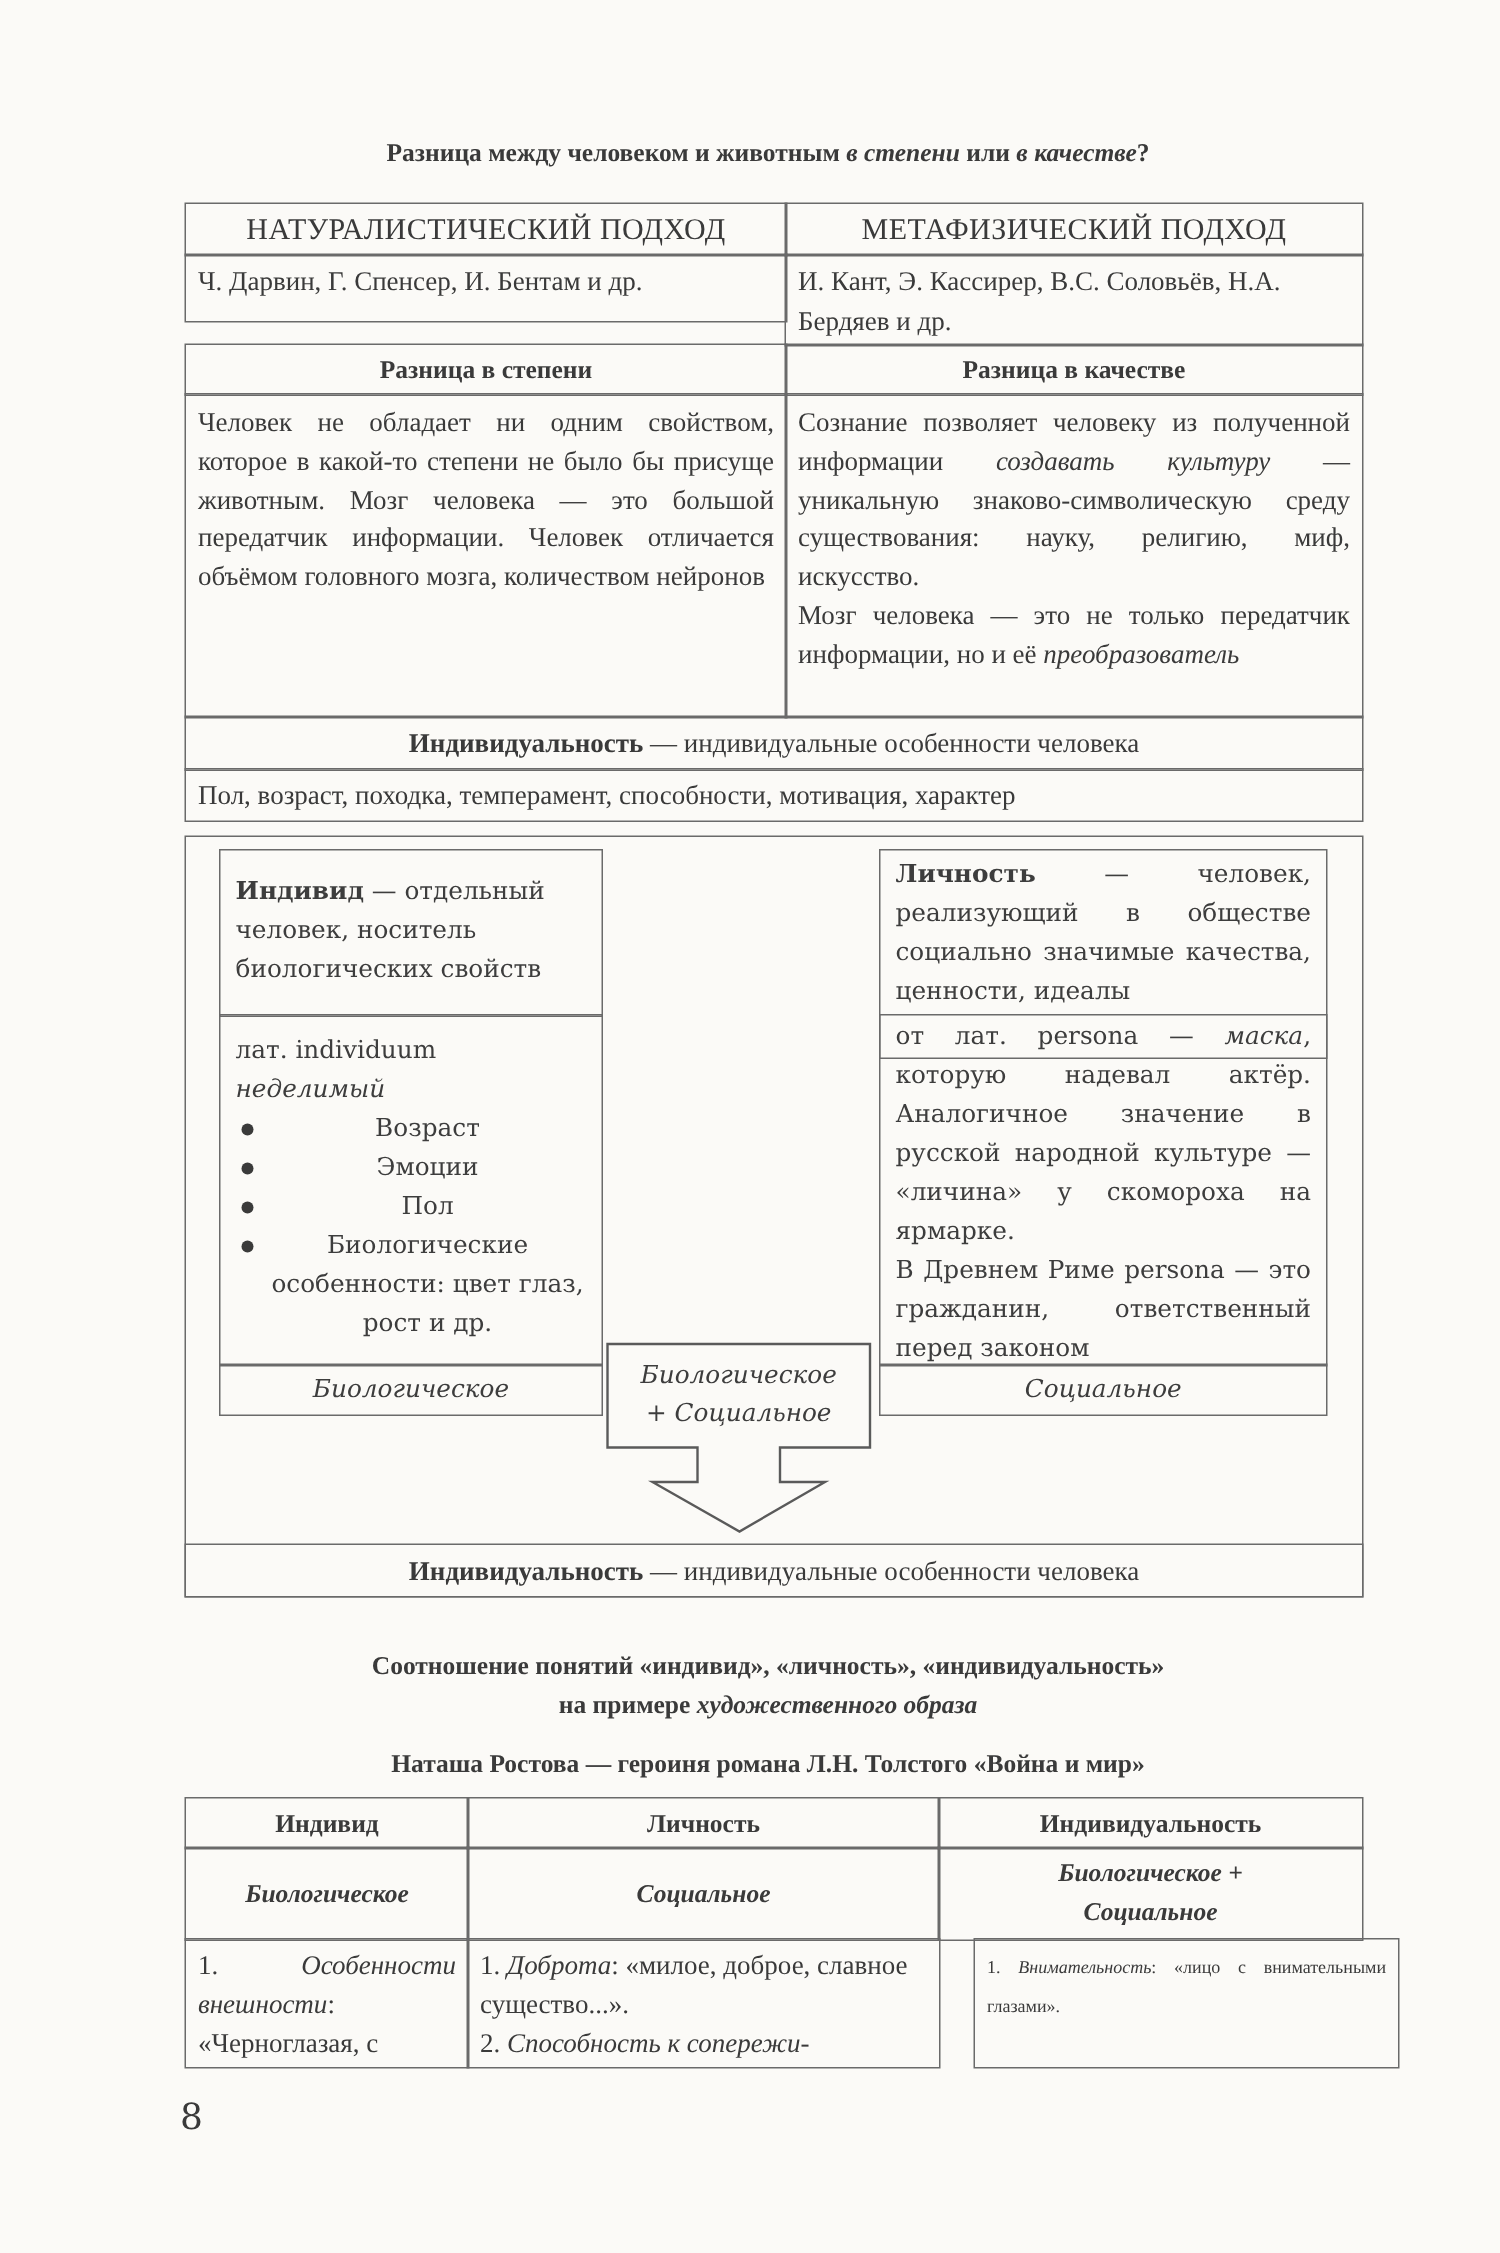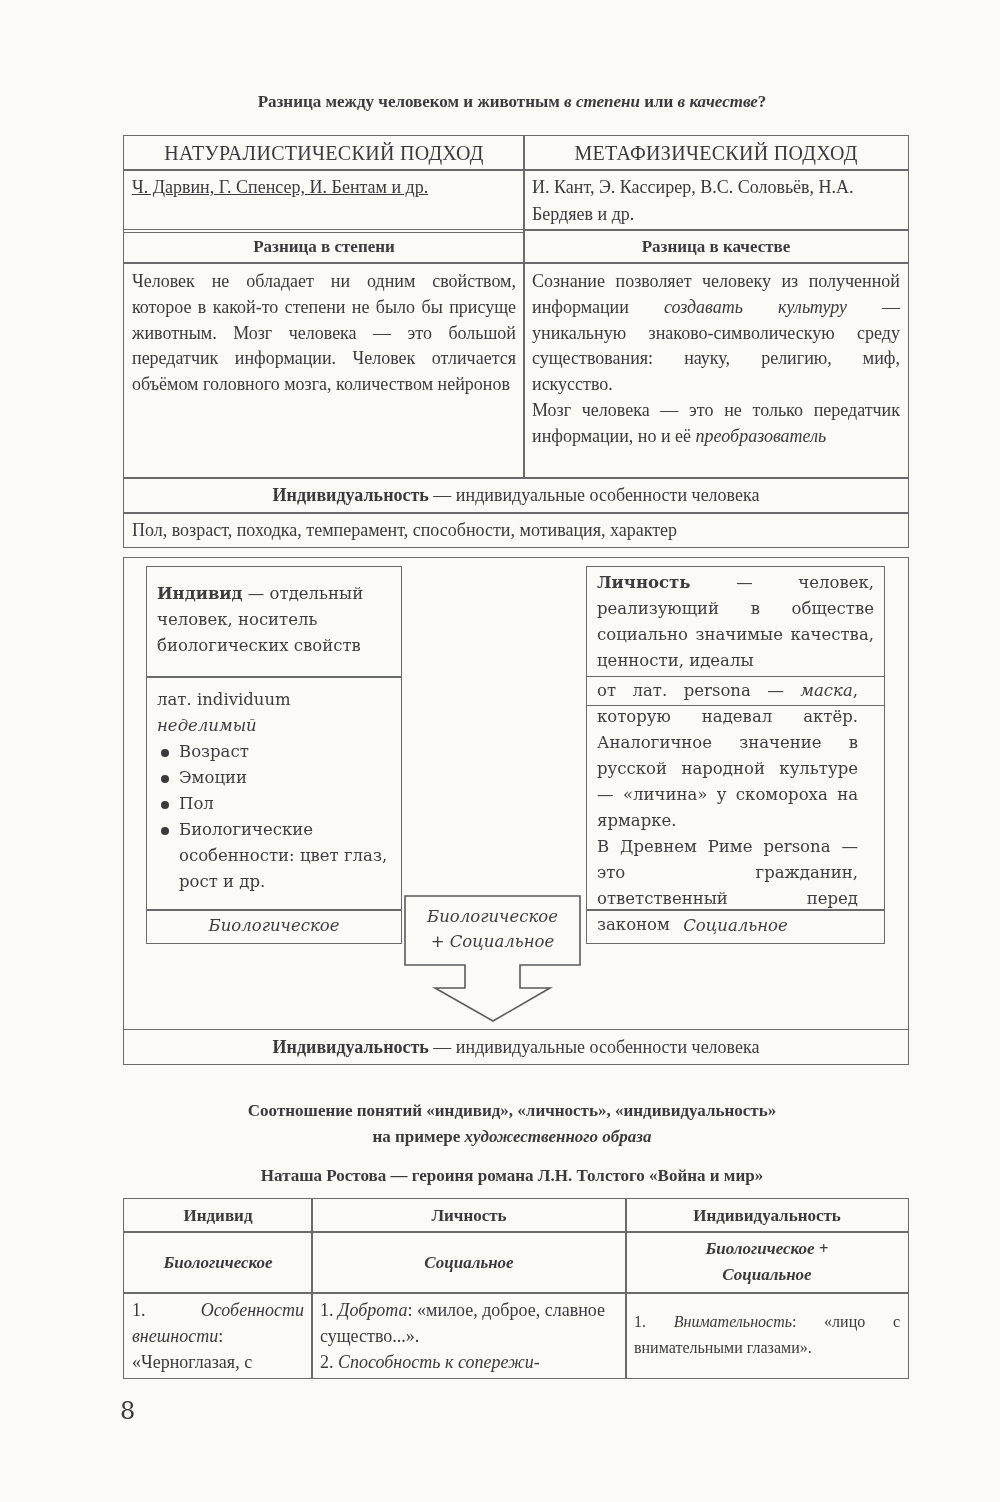--- a/index.html
+++ b/index.html
@@ -9,37 +9,37 @@
   .title { left: 0; width: 1000px; text-align: center; font-weight: bold; font-size: 17px; color: #3a3a3a; padding-left: 24px; }
   .title i { font-weight: bold; font-style: italic; }
   .bx { border: 1.5px solid #6a6a6a; }
   .cell { position: absolute; border: 1.5px solid #6a6a6a; font-size: 17px; line-height: 25.5px; padding: 2px 8px; }
   .center { text-align: center; }
   .just { text-align: justify; text-align-last: left; }
   .b { font-weight: bold; }
   .it { font-style: italic; }
   .dja { font-family: "DejaVu Serif", serif; font-size: 16.5px; line-height: 26px; color: #3d3d3d; }
   ul.bul { list-style: none; padding-left: 22px; }
-  ul.bul li { position: relative; padding-left: 22px; }
+  ul.bul li { position: relative; padding-left: 22px; text-align: center; }
   ul.bul li::before { content: ""; position: absolute; left: 4px; top: 10px; width: 8px; height: 8px; border-radius: 50%; background: #3a3a3a; }
   .pagenum { font-family: "DejaVu Serif", serif; font-size: 24px; color: #3a3a3a; }
 </style>
 </head>
 <body>
 
 <div class="abs title" style="top:92px;">
   <span>Разница между человеком и животным </span><i>в степени</i><span> или </span><i>в качестве</i><span>?</span>
 </div>
 
 <div>
 
   <div class="cell center" style="left:123px; top:135px; width:402px; height:36px; font-size:20px; line-height:30px; letter-spacing:0.3px;">НАТУРАЛИСТИЧЕСКИЙ ПОДХОД</div>
   <div class="cell center" style="left:523px; top:135px; width:386px; height:36px; font-size:20px; line-height:30px; letter-spacing:0.3px;">МЕТАФИЗИЧЕСКИЙ ПОДХОД</div>
 
-  <div class="cell" style="left:123px; top:169px; width:402px; height:64px; font-size:18px; line-height:27px; padding-top:4px;text-decoration:underline;">Ч. Дарвин, Г. Спенсер, И. Бентам и др.</div>
+  <div class="cell" style="left:123px; top:169px; width:402px; height:46px; font-size:18px; line-height:27px; padding-top:4px;">Ч. Дарвин, Г. Спенсер, И. Бентам и др.</div>
   <div class="cell" style="left:523px; top:169px; width:386px; height:62px; font-size:18px; line-height:27px; padding-top:4px;">И. Кант, Э. Кассирер, В.С. Соловьёв, Н.А. Бердяев и др.</div>
 
   <div class="cell center b" style="left:123px; top:229px; width:402px; height:35px; font-size:17px; line-height:30px;">Разница в степени</div>
   <div class="cell center b" style="left:523px; top:229px; width:386px; height:35px; font-size:17px; line-height:30px;">Разница в качестве</div>
 
   <div class="cell just" style="left:123px; top:262px; width:402px; height:217px; font-size:18px; line-height:25.8px; padding-top:6px;">Человек не обладает ни одним свойством, которое в какой-то степени не было бы присуще животным. Мозг человека — это большой передатчик информации. Человек отличается объёмом головного мозга, количеством нейронов</div>
   <div class="cell" style="left:523px; top:262px; width:386px; height:217px; font-size:18px; line-height:25.8px; padding-top:6px;">
     <div class="just"><span>Сознание позволяет человеку из полученной информации </span><i>создавать культуру</i><span> — уникальную знаково-символическую среду существования: науку, религию, миф, искусство.</span></div>
     <div class="just"><span>Мозг человека — это не только передатчик информации, но и её </span><i>преобразователь</i></div>
   </div>
@@ -64,21 +64,21 @@
       <li>Эмоции</li>
       <li>Пол</li>
       <li>Биологические особенности: цвет глаз, рост и др.</li>
     </ul>
   </div>
   <div class="abs bx dja it center" style="left:146px; top:909px; width:256px; height:35px; line-height:31px;">Биологическое</div>
 
   <div class="abs bx dja" style="left:586px; top:566px; width:299px; height:140px; padding:3px 10px 0 10px; text-align:justify; text-align-last:left;">
     <b>Личность</b><span> — человек, реализующий в обществе социально значимые качества, ценности, идеалы</span>
   </div>
-  <div class="abs bx dja" style="left:586px; top:676px; width:299px; height:235px; padding:1px 26px 0 10px; text-align:justify; text-align-last:left;">
+  <div class="abs bx dja" style="left:586px; top:676px; width:299px; height:235px; padding:1px 10px 0 10px; text-align:justify; text-align-last:left;">
     <div><span>от лат. persona — </span><i>маска</i><span>, которую надевал актёр. Аналогичное значение в русской народной культуре — «личина» у скомороха на ярмарке.</span></div>
     <div>В Древнем Риме persona — это гражданин, ответственный перед законом</div>
   </div>
   <div class="abs bx dja it center" style="left:586px; top:909px; width:299px; height:35px; line-height:31px;">Социальное</div>
 
   <svg class="abs" style="left:400px; top:893px;" width="190" height="132">
     <polygon points="5,3 180,3 180,72 120,72 120,95 150,95 93,128 35,95 65,95 65,72 5,72" fill="#fbfaf7" stroke="#5a5a5a" stroke-width="1.6"></polygon>
   </svg>
   <div class="abs dja it center" style="left:405px; top:904px; width:175px; line-height:25px;">
     <div>Биологическое</div>
@@ -105,18 +105,18 @@
   <div class="cell center b it" style="left:311px; top:1231px; width:316px; height:63px; line-height:57px;">Социальное</div>
   <div class="cell center b it" style="left:625px; top:1231px; width:284px; height:63px; line-height:26px; padding:4px 40px 0 40px;">Биологическое + Социальное</div>
 
   <div class="cell just" style="left:123px; top:1292px; width:190px; height:87px; font-size:18px; line-height:26px; padding-top:4px; overflow:hidden;">
     <span>1. </span><i>Особенности внешности</i><span>: «Черноглазая, с</span>
   </div>
   <div class="cell" style="left:311px; top:1292px; width:316px; height:87px; font-size:18px; line-height:26px; padding-top:4px; overflow:hidden;">
     <div><span>1. </span><i>Доброта</i><span>: «милое, доброе, славное существо...».</span></div>
     <div><span>2. </span><i>Способность к сопережи-</i></div>
   </div>
-  <div class="cell just" style="left:625px; top:1292px; width:284px; height:87px; font-size:16px; line-height:26px; padding-top:16px; overflow:hidden;">
+  <div class="cell just" style="left:649px; top:1292px; width:284px; height:87px; font-size:12px; line-height:26px; padding-top:5px; overflow:hidden;">
     <span>1. </span><i>Внимательность</i><span>: «лицо с внимательными глазами».</span>
   </div>
 </div>
 
 <div class="abs pagenum" style="left:120px; top:1397px;">8</div>
 
 </body></html>

